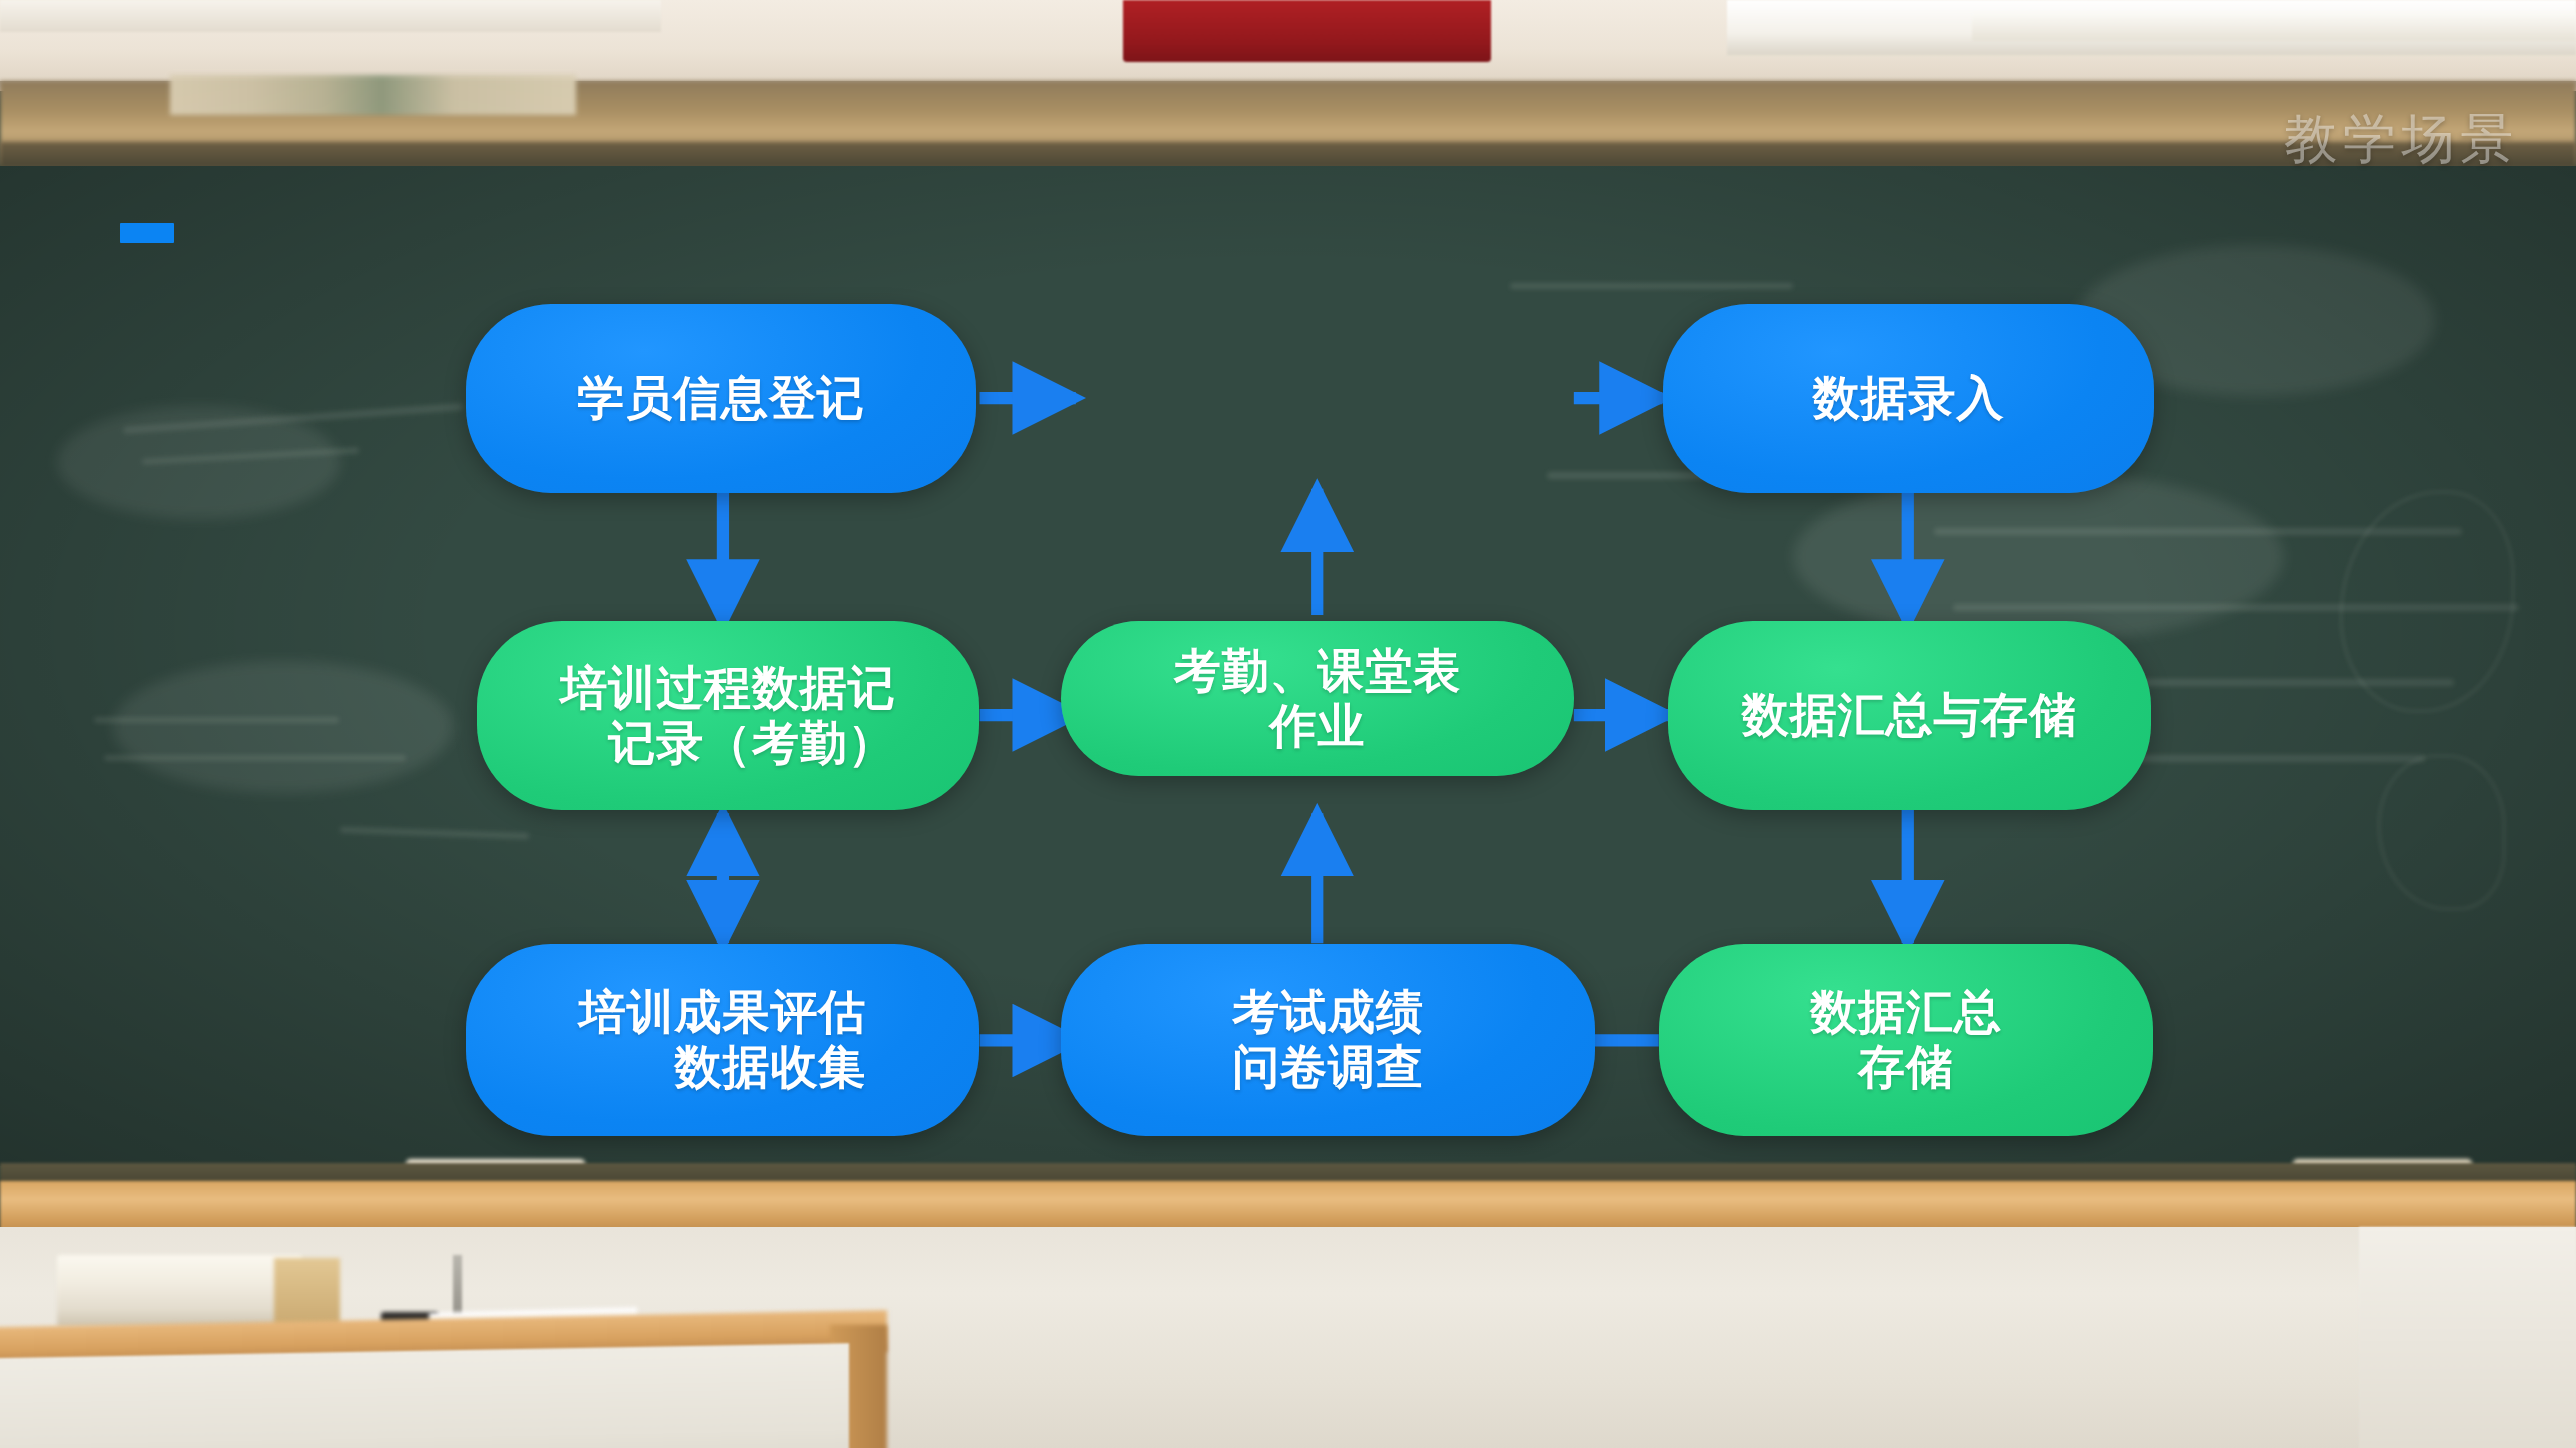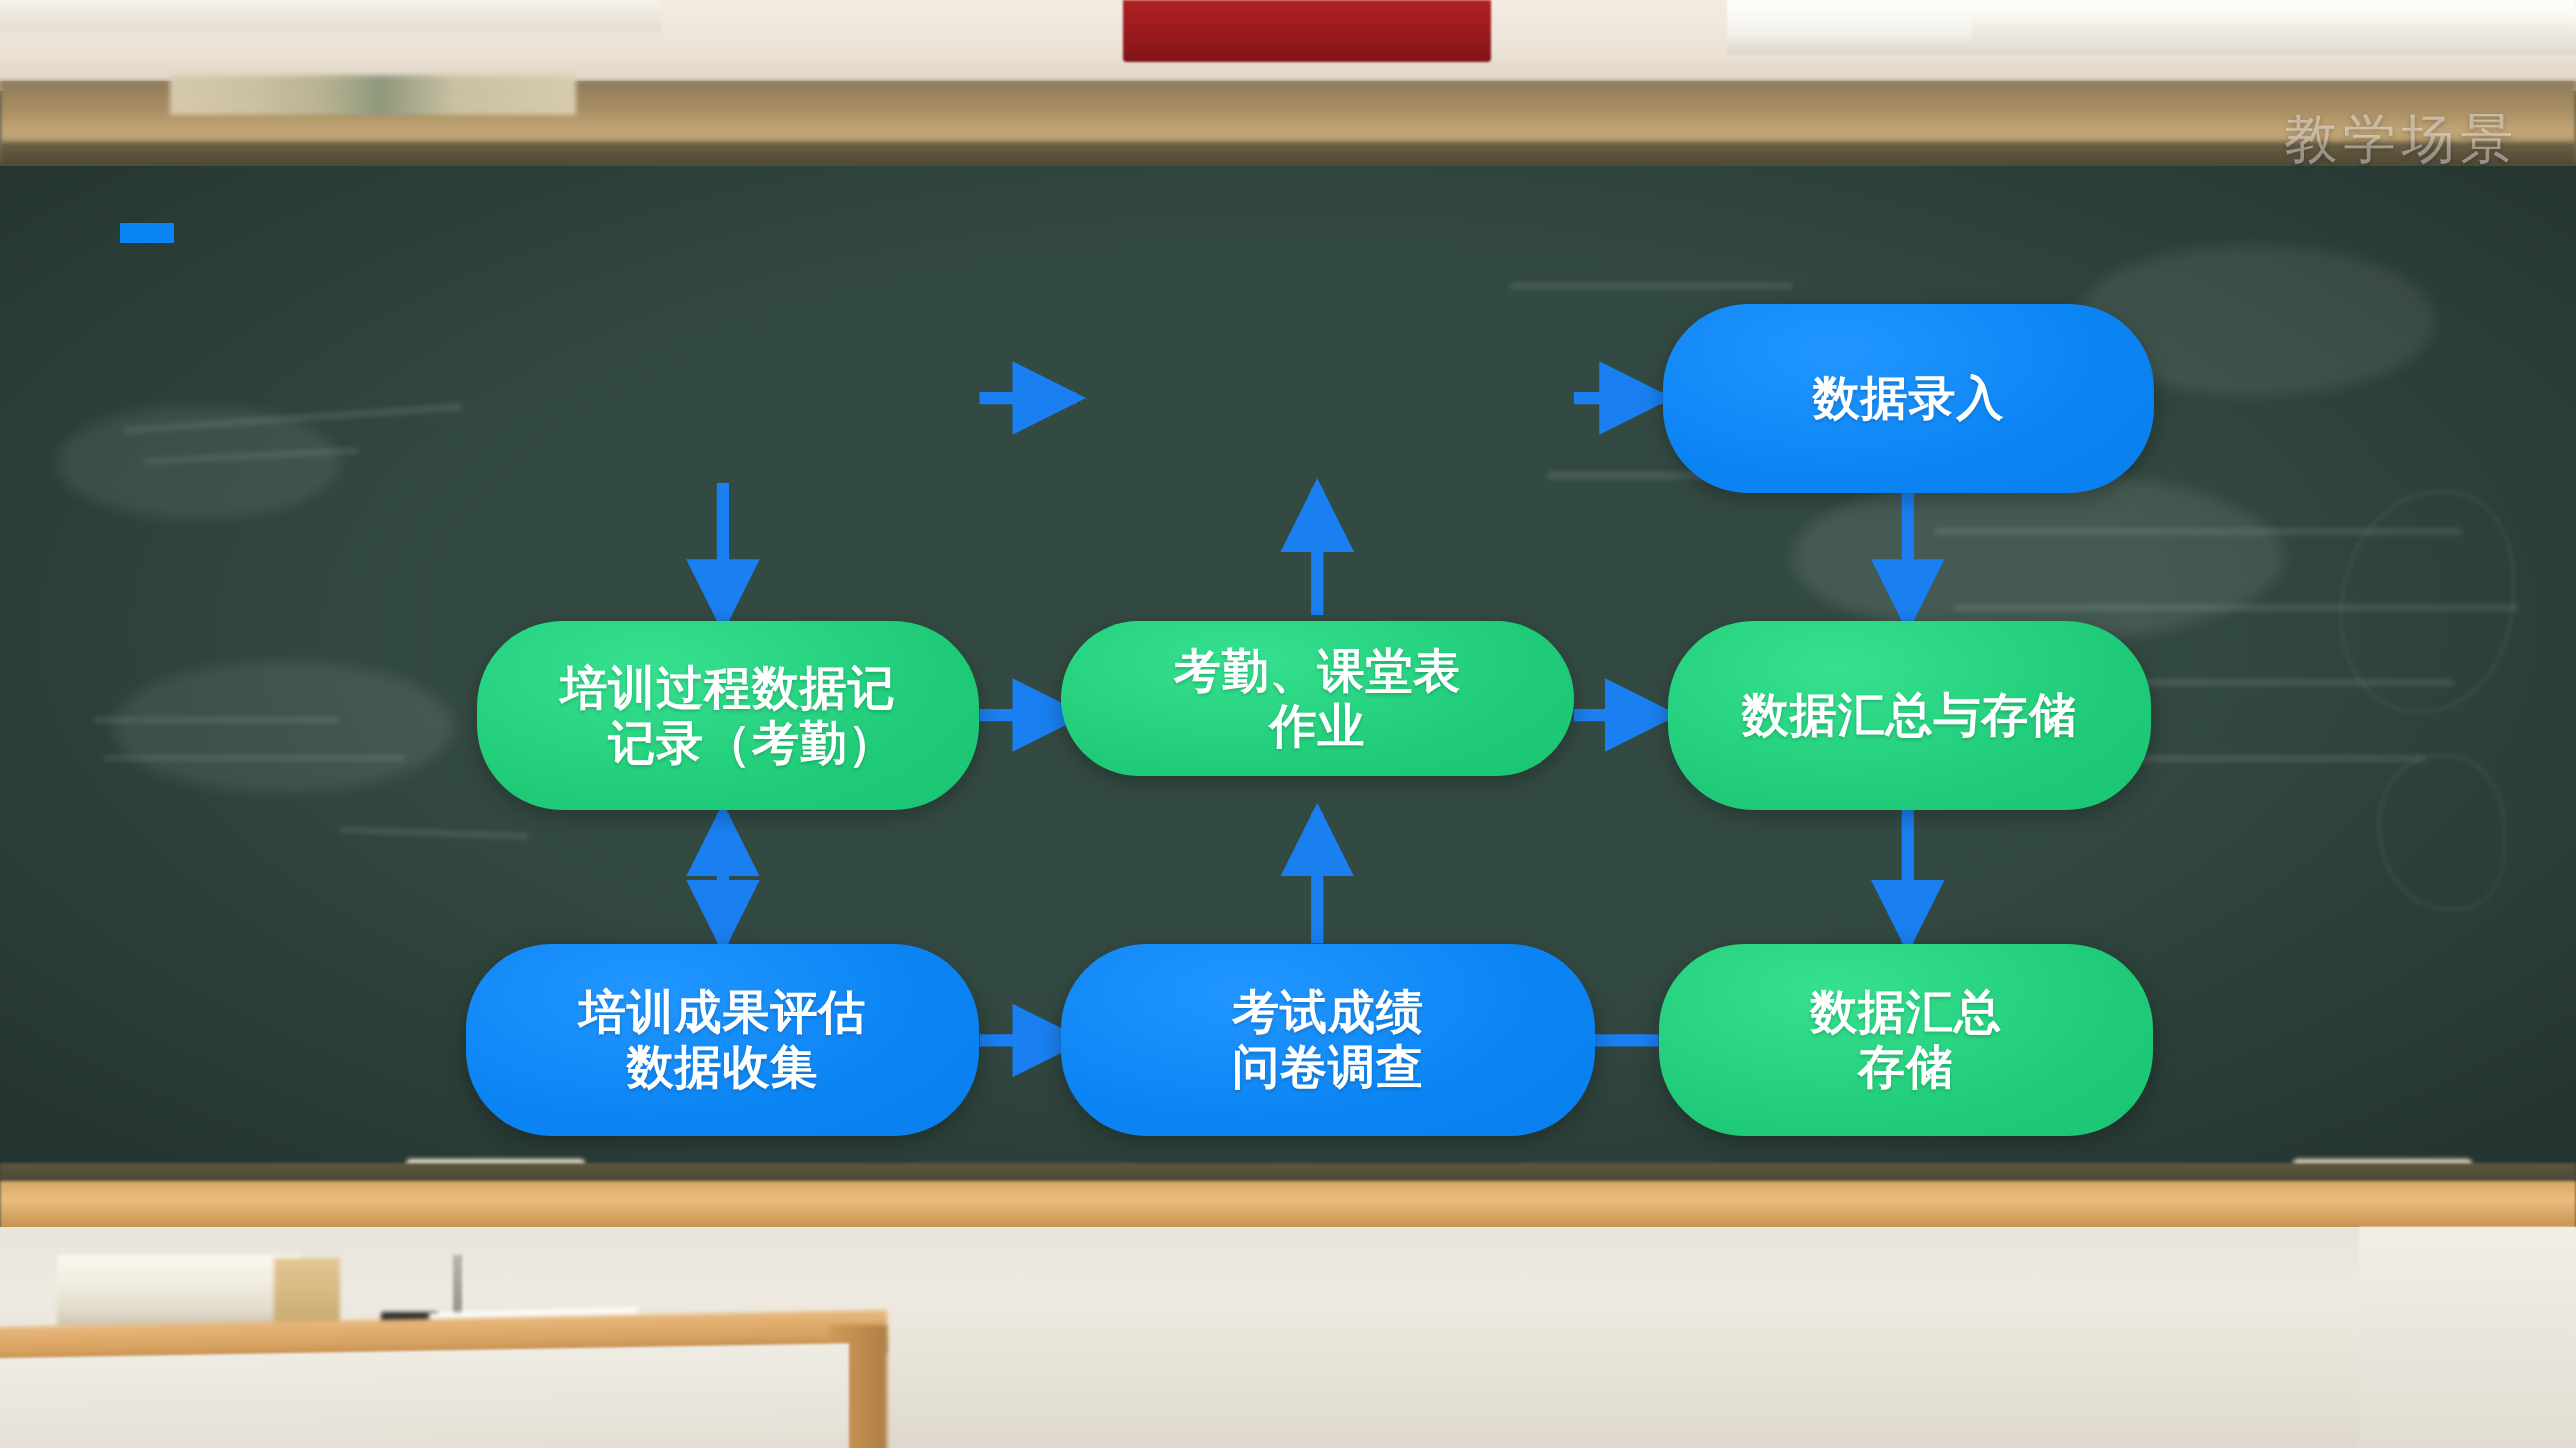--- a/index.html
+++ b/index.html
@@ -308,41 +308,44 @@
 
       <line x1="1396" y1="1000" x2="1396" y2="862" stroke="#1a7ff0" stroke-width="13" marker-end="url(#ah)"></line>
 
       <line x1="2022" y1="858" x2="2022" y2="1000" stroke="#1a7ff0" stroke-width="13" marker-end="url(#ah)"></line>
 
       <line x1="1038" y1="1103" x2="1140" y2="1103" stroke="#1a7ff0" stroke-width="13" marker-end="url(#ah)"></line>
 
       <line x1="1690" y1="1103" x2="1758" y2="1103" stroke="#1a7ff0" stroke-width="13"></line>
     </svg>
 
+    <div class="node blue" style="left:466px;top:304px;width:510px;height:189px;">
+      <span class="label">学员信息登记</span>
+    </div>
 
 
     <div class="node blue" style="left:1663px;top:304px;width:491px;height:189px;">
       <span class="label">数据录入</span>
     </div>
 
     <div class="node green" style="left:477px;top:621px;width:502px;height:189px;text-align:right;">
       <span class="label">培训过程数据记
 记录（考勤）</span>
     </div>
 
     <div class="node green" style="left:1061px;top:621px;width:513px;height:155px;">
       <span class="label">考勤、课堂表
 作业</span>
     </div>
 
     <div class="node green" style="left:1668px;top:621px;width:483px;height:189px;">
       <span class="label">数据汇总与存储</span>
     </div>
 
-    <div class="node blue" style="left:466px;top:944px;width:513px;height:192px;">
+    <div class="node blue" style="left:466px;top:944px;width:513px;height:192px;text-align:right;">
       <span class="label">培训成果评估
 数据收集</span>
     </div>
 
     <div class="node green" style="left:1659px;top:944px;width:494px;height:192px;">
       <span class="label">数据汇总
 存储</span>
     </div>
 
     <div class="node blue" style="left:1061px;top:944px;width:534px;height:192px;">

